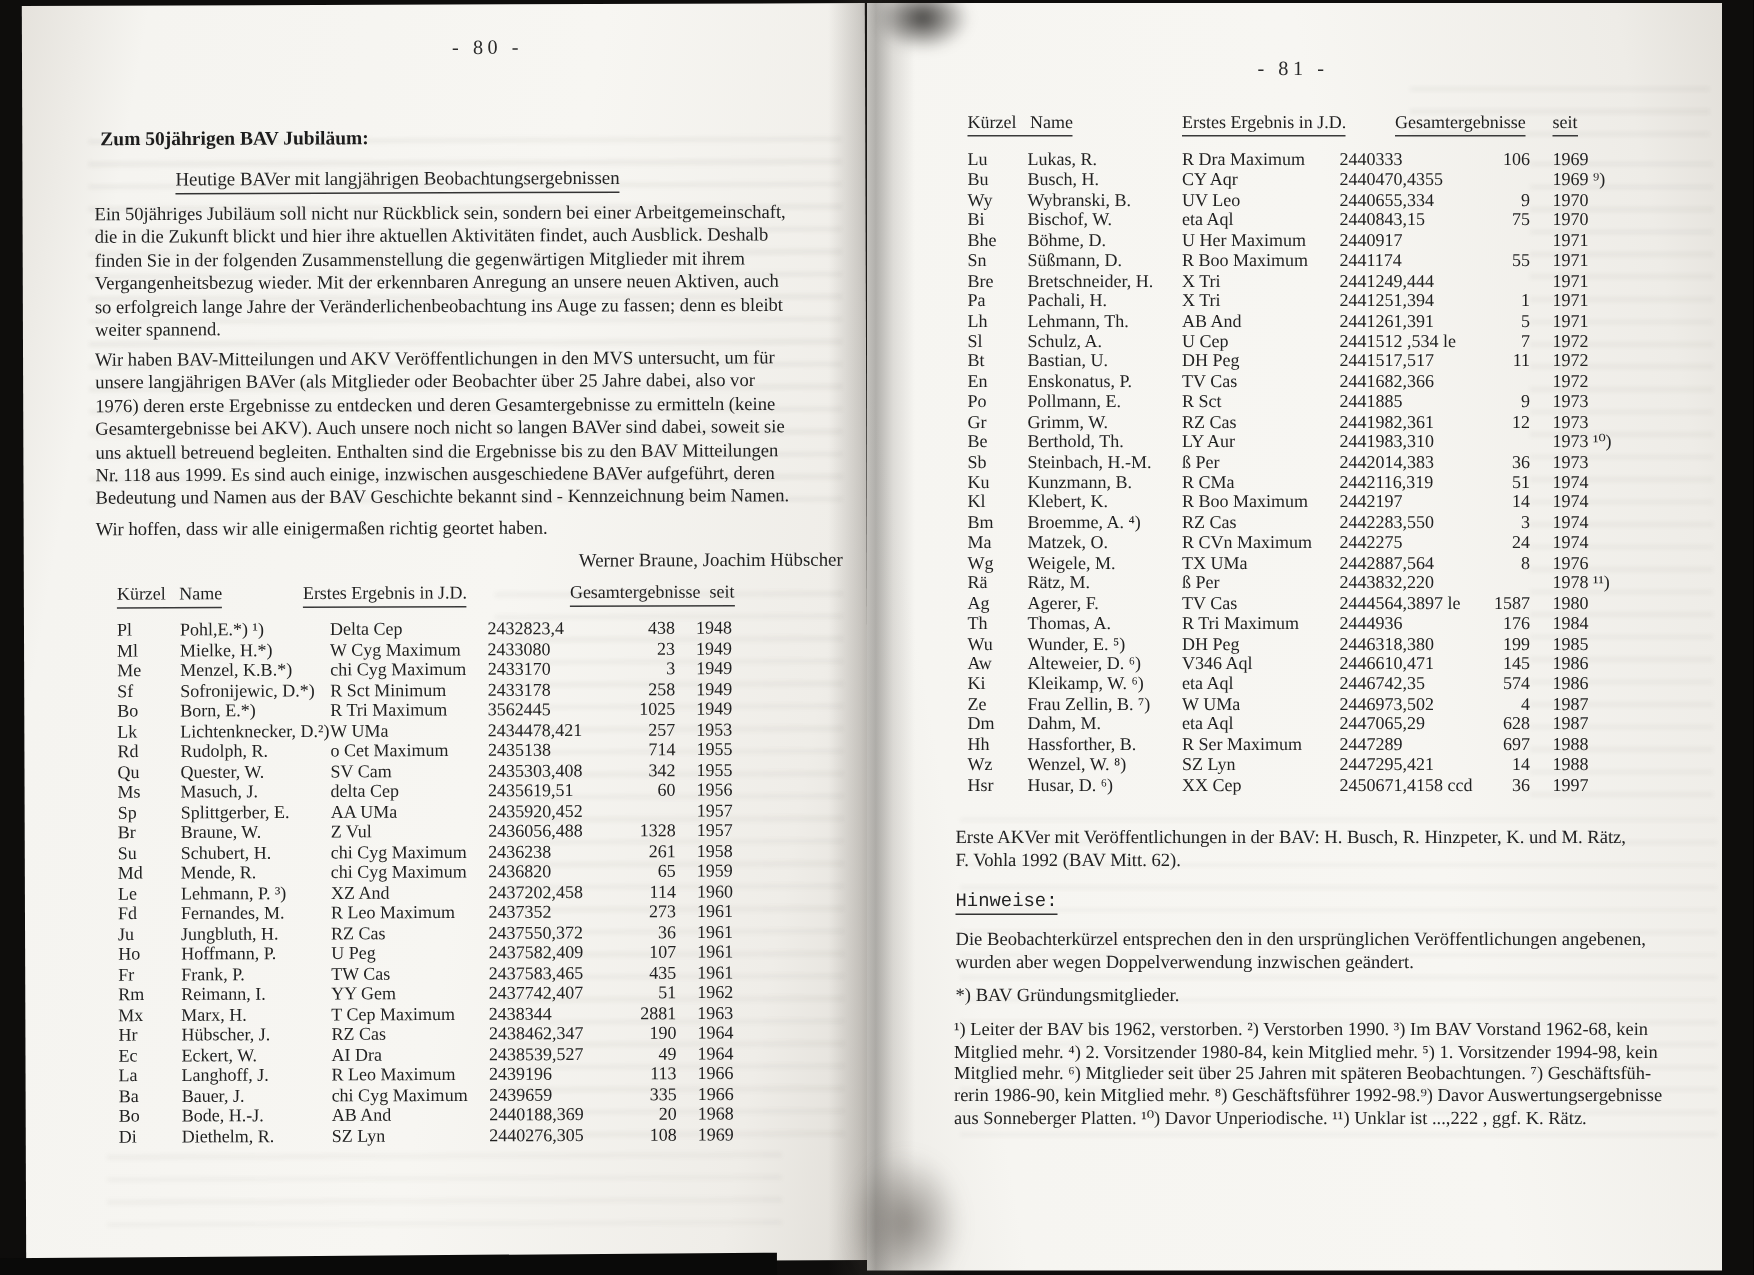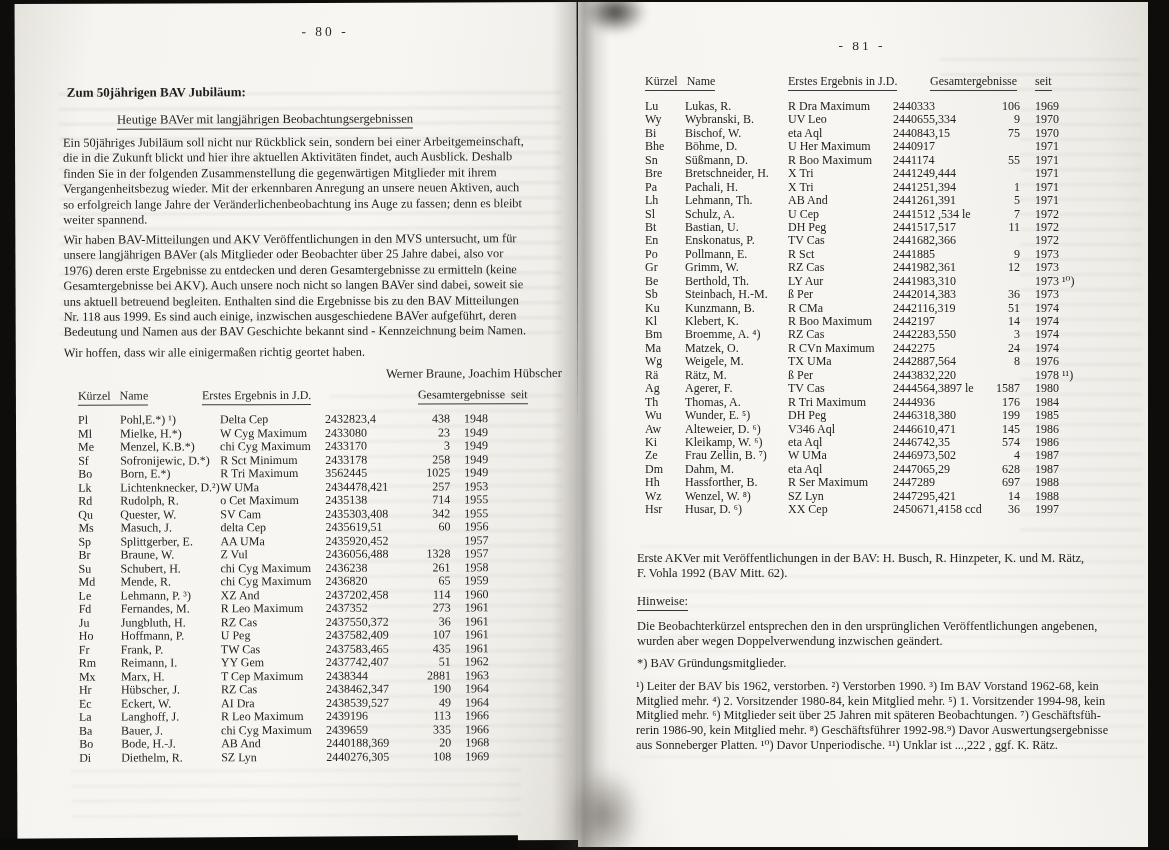--- a/index.html
+++ b/index.html
@@ -87,21 +87,21 @@
 
     <div class="abs body-text" style="left:48px;top:342px;">Wir hoffen, dass wir alle einigermaßen richtig geortet haben.</div>
 
     <div class="abs sig" style="left:284px;top:364px;width:262px;text-align:right;">Werner Braune, Joachim Hübscher</div>
 
     <div class="thead" style="left:62px;top:385px;">
       <span class="thu" style="left:0;">
         <span>Kürzel</span><span class="hgap">Name</span>
       </span>
       <span class="thu" style="left:124px;">Erstes Ergebnis in J.D.</span>
-      <span class="thu" style="left:302px;margin-left:38px;">
+      <span class="thu" style="left:302px;">
         <span>Gesamtergebnisse</span><span class="hgap2">seit</span>
       </span>
     </div>
 
     <div class="tbody" id="tbodyL" style="left:62px;top:409px;width:480px;">
         <div class="trow">
           <span class="c c0">Pl</span>
           <span class="c c1">Pohl,E.*) ¹)</span>
           <span class="c c2">Delta Cep</span>
           <span class="c c3">2432823,4</span>
@@ -330,20 +330,28 @@
     <div class="tbody" id="tbodyR" style="left:67px;top:97px;width:480px;">
         <div class="trow">
           <span class="c c0">Lu</span>
           <span class="c c1">Lukas, R.</span>
           <span class="c c2">R Dra Maximum</span>
           <span class="c c3">2440333</span>
           <span class="c c4">106</span>
           <span class="c c5">1969</span>
         </div>
         <div class="trow">
+          <span class="c c0">Bu</span>
+          <span class="c c1">Busch, H.</span>
+          <span class="c c2">CY Aqr</span>
+          <span class="c c3">2440470,4355</span>
+          <span class="c c4"></span>
+          <span class="c c5">1969 ⁹)</span>
+        </div>
+        <div class="trow">
           <span class="c c0">Wy</span>
           <span class="c c1">Wybranski, B.</span>
           <span class="c c2">UV Leo</span>
           <span class="c c3">2440655,334</span>
           <span class="c c4">9</span>
           <span class="c c5">1970</span>
         </div>
         <div class="trow">
           <span class="c c0">Bi</span>
           <span class="c c1">Bischof, W.</span>
@@ -574,21 +582,21 @@
           <span class="c c2">XX Cep</span>
           <span class="c c3">2450671,4158 ccd</span>
           <span class="c c4">36</span>
           <span class="c c5">1997</span>
         </div>
       </div>
 
     <div class="abs body-text lines" style="left:59px;top:549px;width:505px;">Erste AKVer mit Veröffentlichungen in der BAV:  H. Busch, R. Hinzpeter, K. und M. Rätz,
 F. Vohla 1992 (BAV Mitt. 62).</div>
 
-    <div class="abs underline" style="left:59px;top:592px;font-size:12.6px;">Hinweise:</div>
+    <div class="abs underline" style="left:59px;top:592px;font-size:12.6px;font-family:Liberation Mono, monospace;">Hinweise:</div>
 
     <div class="abs body-text lines" style="left:59px;top:617px;width:505px;">Die Beobachterkürzel entsprechen den in den ursprünglichen Veröffentlichungen angebenen,
 wurden aber wegen Doppelverwendung inzwischen geändert.</div>
 
     <div class="abs body-text" style="left:59px;top:654px;">*) BAV Gründungsmitglieder.</div>
 
     <div class="abs foot lines" style="left:58px;top:677px;width:515px;">¹) Leiter der BAV bis 1962, verstorben. ²) Verstorben 1990. ³) Im BAV Vorstand 1962-68, kein
 Mitglied mehr. ⁴) 2. Vorsitzender 1980-84, kein Mitglied mehr. ⁵) 1. Vorsitzender 1994-98, kein
 Mitglied mehr. ⁶) Mitglieder seit über 25 Jahren mit späteren Beobachtungen. ⁷) Geschäftsfüh-
 rerin 1986-90, kein Mitglied mehr. ⁸) Geschäftsführer 1992-98.⁹) Davor Auswertungsergebnisse

